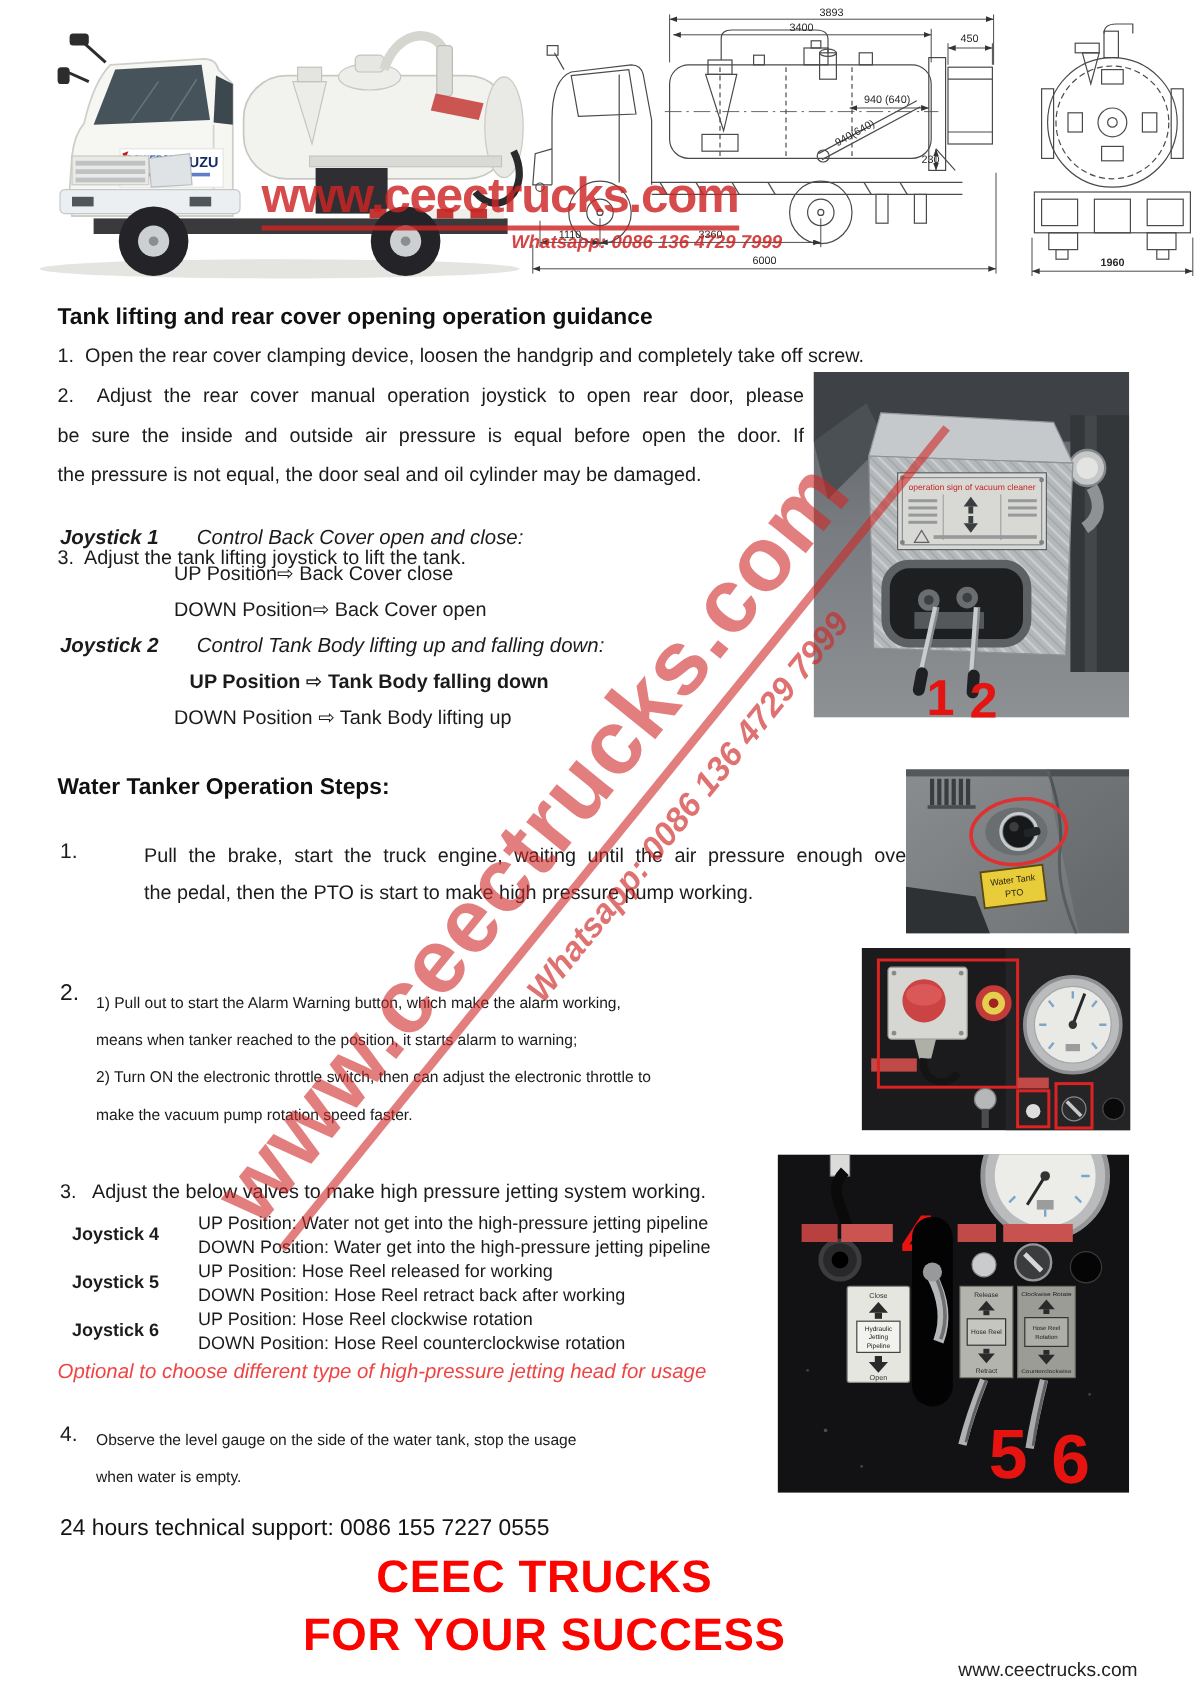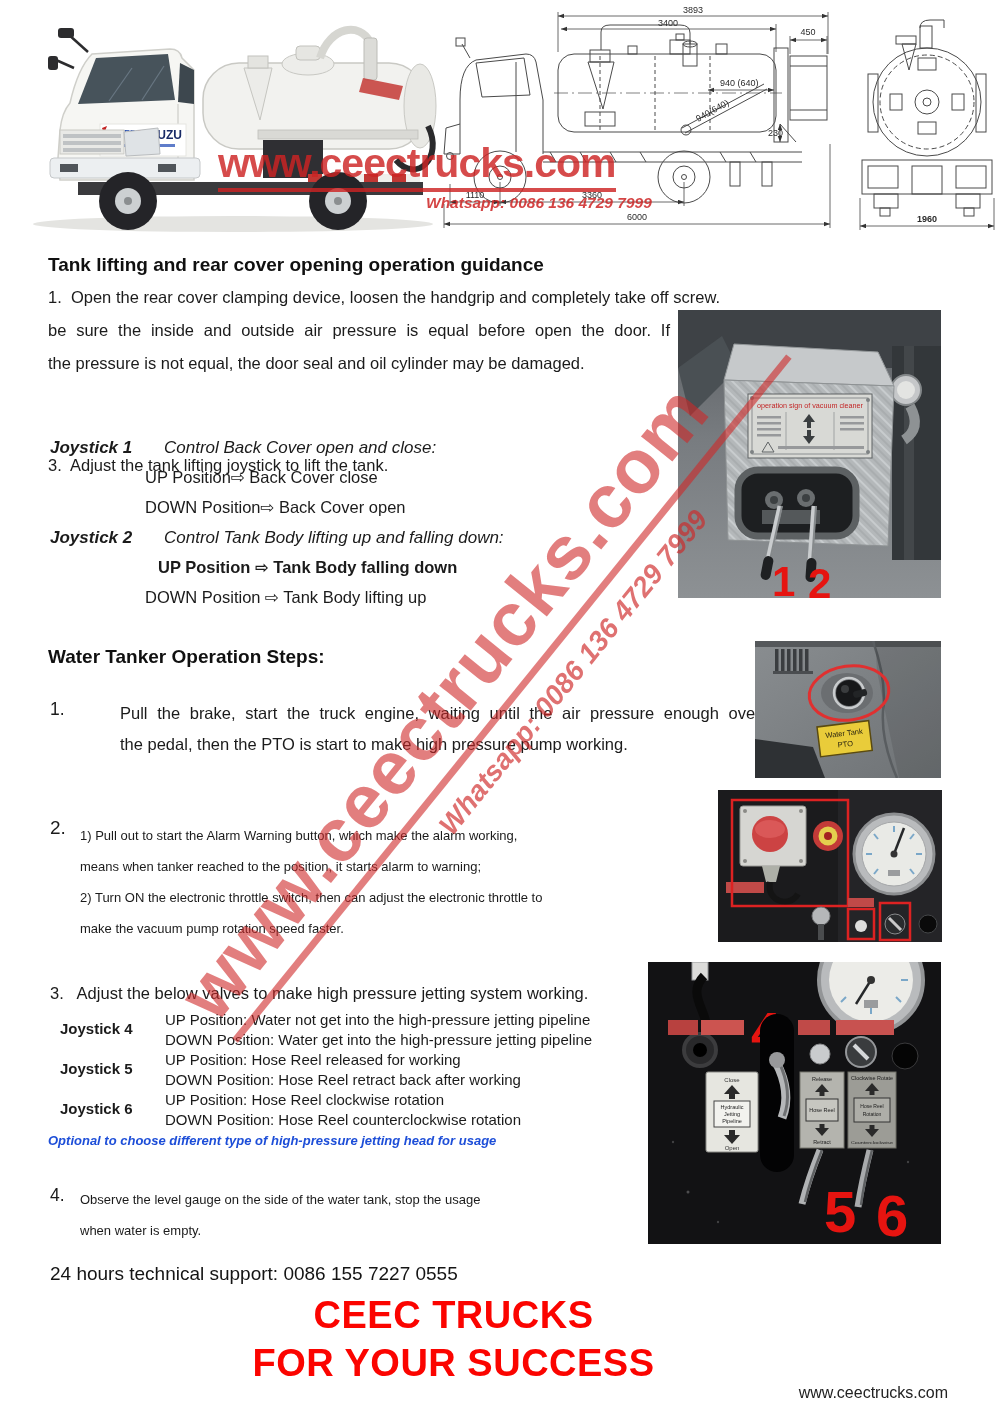--- a/index.html
+++ b/index.html
@@ -11,21 +11,21 @@
   .jpara > div{text-align:justify;text-align-last:justify;font-size:16.5px;line-height:31px;color:#1b1b1b;}
   .jpara > div:last-child{text-align-last:left;}
   .wide .jpara-l{line-height:33px;}
   .lpara{position:absolute;}
   .lpara > div{font-size:13px;line-height:31px;color:#1b1b1b;white-space:nowrap;}
   .stepnum{position:absolute;font-size:17.5px;color:#1b1b1b;}
   .jrow-label{font-weight:bold;font-style:italic;font-size:17px;display:inline-block;width:96px;}
   .jrow-desc{font-style:italic;font-size:17px;margin-left:18px;}
   .vlabel{position:absolute;left:60px;font-size:15px;font-weight:bold;white-space:nowrap;}
   .vline{position:absolute;left:165px;font-size:15px;white-space:nowrap;}
-  .optional{position:absolute;left:48px;top:1133px;font-size:13px;font-weight:bold;font-style:italic;color:#1d4ed8;white-space:nowrap;}
+  .optional{position:absolute;left:48px;top:1133px;font-size:17px;font-weight:normal;font-style:italic;color:#ef4444;white-space:nowrap;}
   .support{position:absolute;left:50px;top:1263px;font-size:19px;color:#141414;white-space:nowrap;}
   .brand{position:absolute;left:0;width:907px;text-align:center;font-size:38px;font-weight:bold;color:#fb0400;letter-spacing:0.5px;white-space:nowrap;}
   .footurl{position:absolute;left:0;top:1384px;width:948px;text-align:right;font-size:16px;color:#222;}
   
   .wm-top{position:absolute;left:218px;top:140px;z-index:9;pointer-events:none;}
   .wm-top-site{font-size:41px;font-weight:bold;letter-spacing:-1px;color:rgba(205,35,35,0.82);
                border-bottom:4px solid rgba(205,35,35,0.82);padding-bottom:1px;display:inline-block;}
   .wm-top-wa{font-size:15.5px;font-weight:bold;font-style:italic;color:rgba(205,35,35,0.85);margin-left:208px;margin-top:2px;}
   .wm-diag{position:absolute;left:50px;top:605px;width:900px;z-index:9;transform:rotate(-51deg);transform-origin:center center;pointer-events:none;}
   .wm-diag-site{font-size:76px;font-weight:bold;letter-spacing:1px;color:rgba(206,40,40,0.60);white-space:nowrap;}
@@ -251,20 +251,21 @@
           <line x1="140" y1="180" x2="140" y2="212"></line>
       </g>
       <text class="dimtxt" x="73" y="204" text-anchor="middle">1960</text>
     </svg>
   </div>
 
   <div class="h1" style="left:48px;top:254px;">Tank lifting and rear cover opening operation guidance</div>
   <div class="line" style="left:48px;top:288px;">1.&nbsp; Open the rear cover clamping device, loosen the handgrip and completely take off screw.</div>
 
   <div class="jpara wide" style="left:48px;top:314px;width:622px;">
+    <div class="jpara-l" style="line-height:33px;">2.&nbsp; Adjust the rear cover manual operation joystick to open rear door, please</div>
     <div class="jpara-l" style="line-height:33px;">be sure the inside and outside air pressure is equal before open the door. If</div>
     <div class="jpara-l" style="line-height:33px;">the pressure is not equal, the door seal and oil cylinder may be damaged.</div>
   </div>
 
   <div class="line" style="left:48px;top:412px;margin-top:44px;">3.&nbsp; Adjust the tank lifting joystick to lift the tank.</div>
 
   <div class="line" style="left:50px;top:438px;">
     <span class="jrow-label">Joystick 1</span><span class="jrow-desc">Control Back Cover open and close:</span>
   </div>
   <div class="line" style="left:145px;top:468px;">UP Position⇨ Back Cover close</div>

